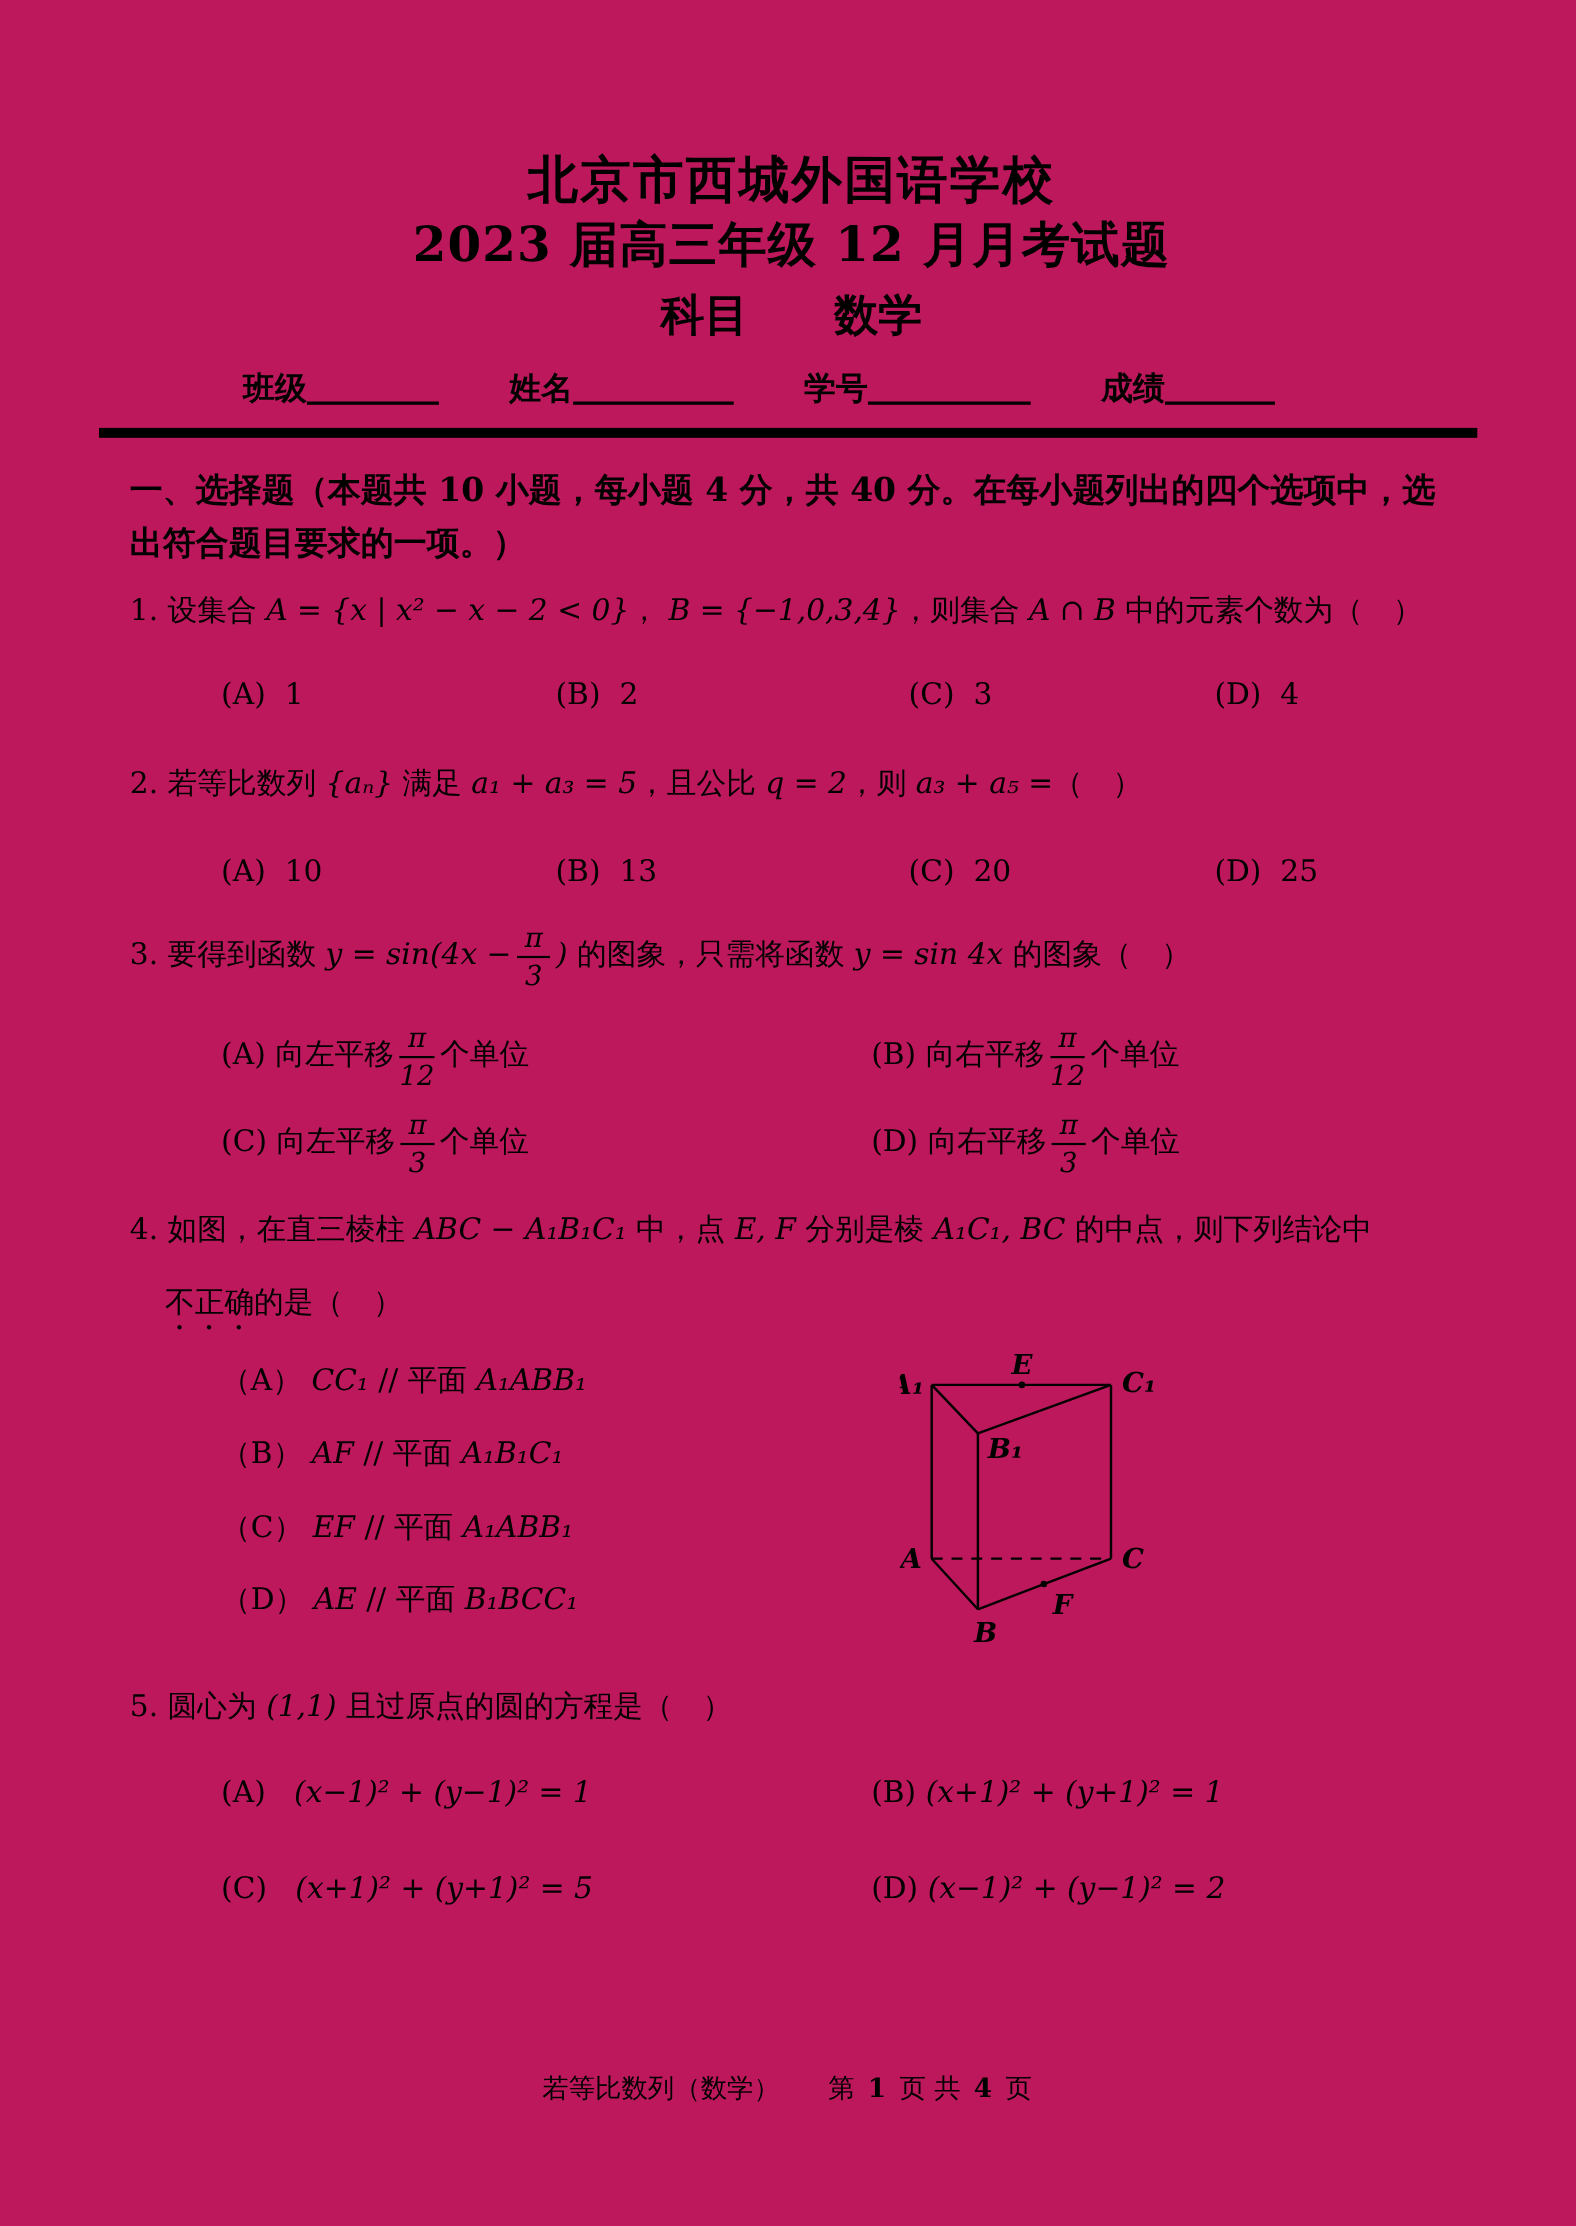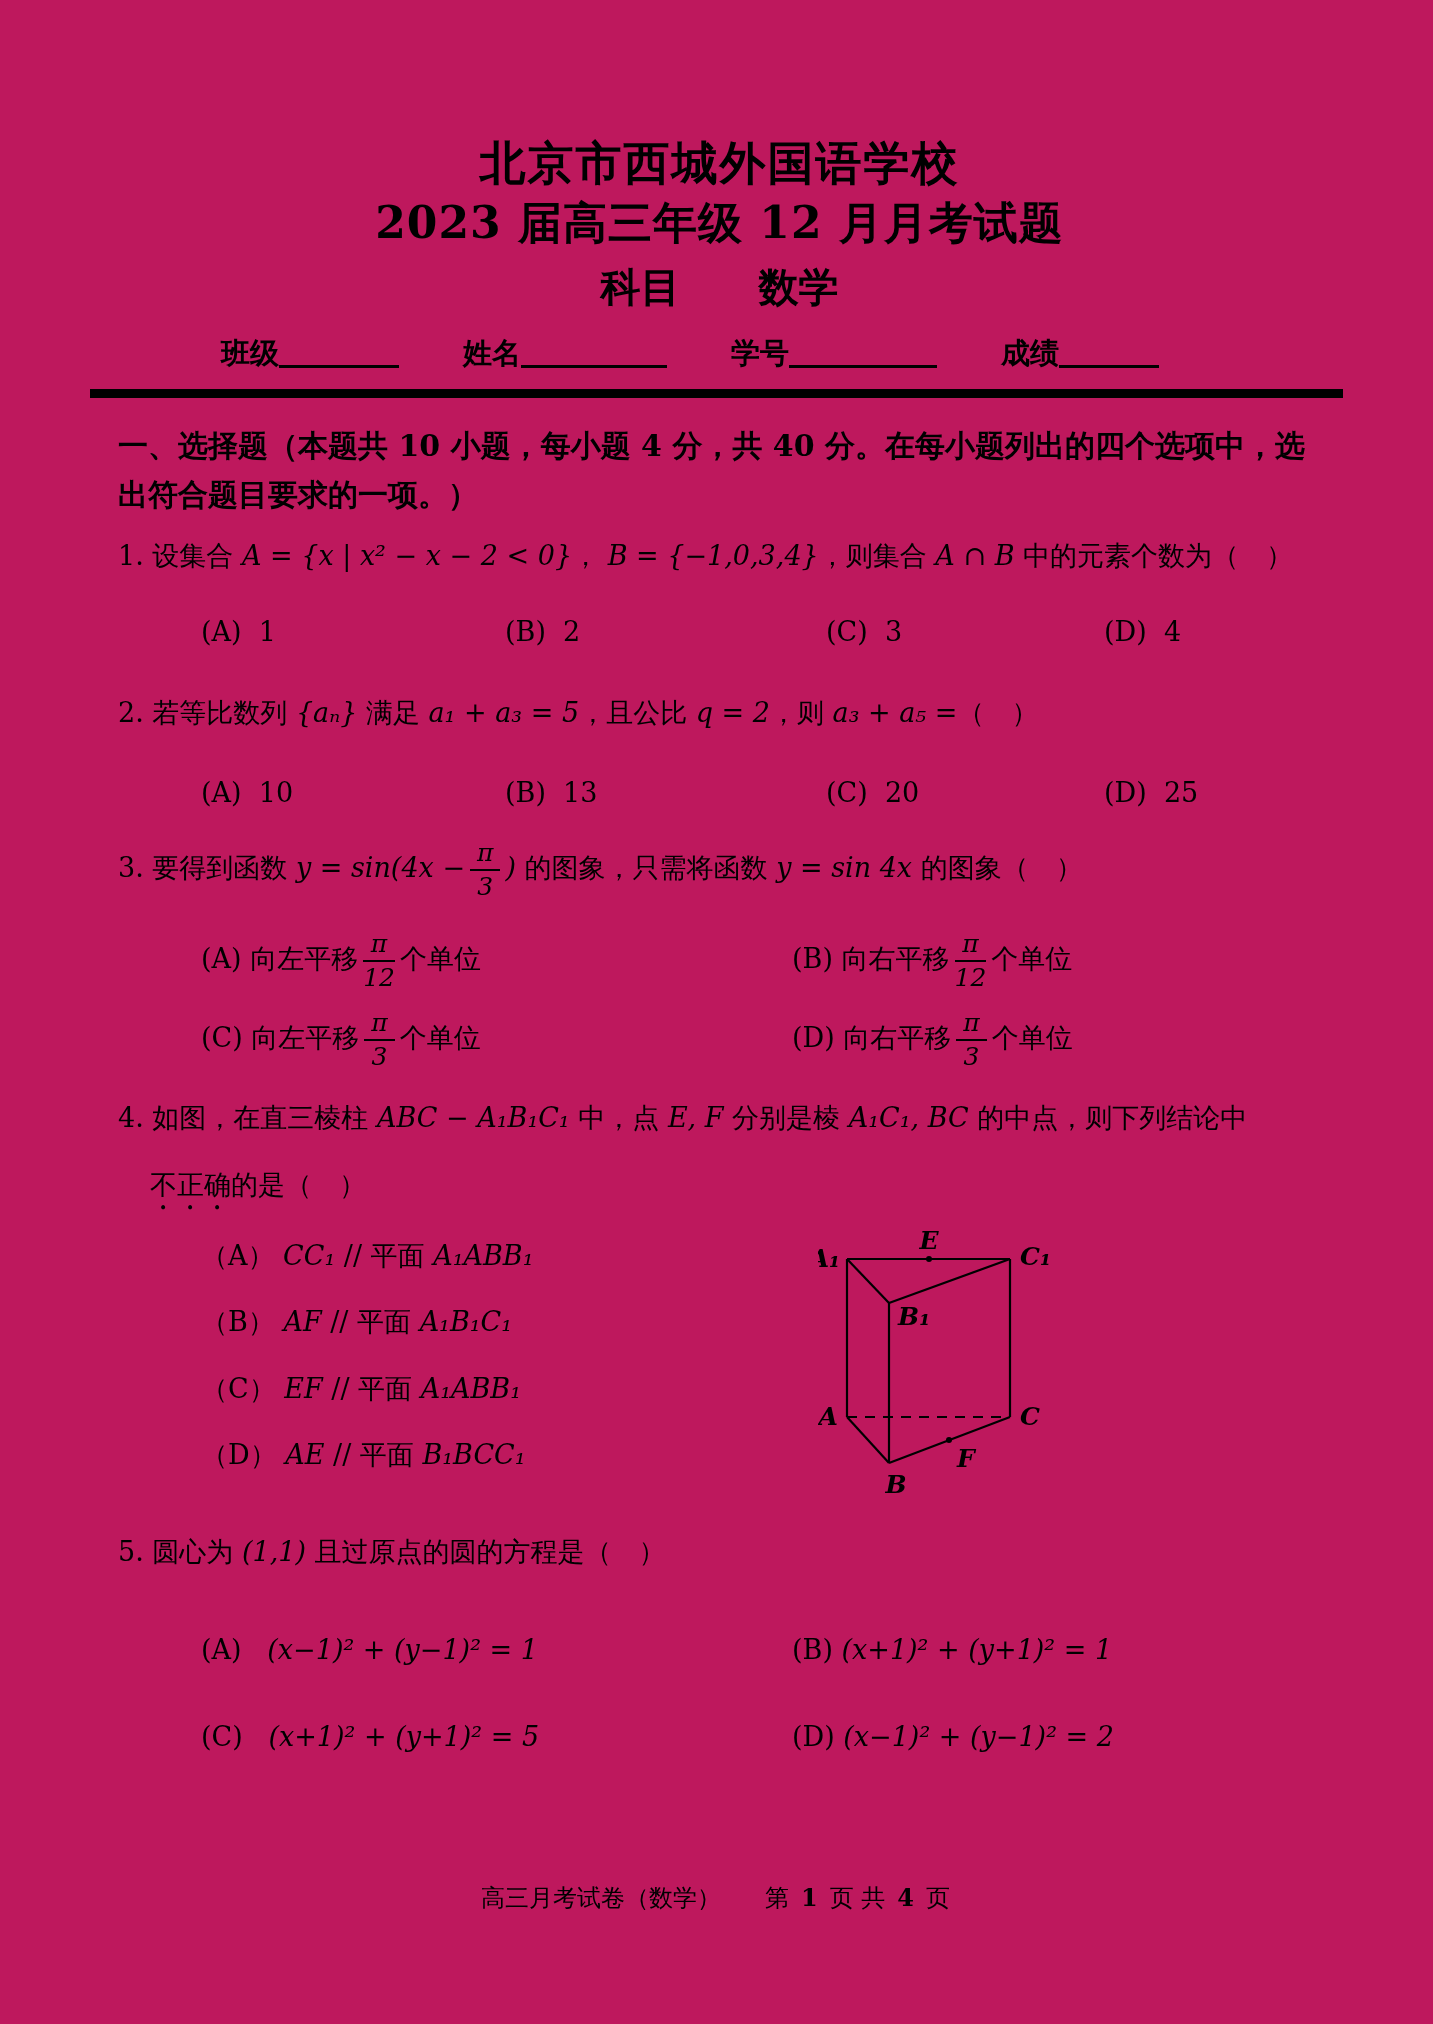--- a/index.html
+++ b/index.html
@@ -74,21 +74,21 @@
   }
   .q4-options { margin-top: 24px; font-size: 27px; line-height: 1.2; }
   .q4-option { padding-left: 83px; }
   .q4-option + .q4-option { margin-top: 34px; }
 
   .prism-figure { position: absolute; left: 818px; top: 1225px; }
   .prism-figure svg { display: block; }
 
   .q5 .stem { margin-top: 60px; }
   .q5 .opt-row-2 { grid-template-columns: 591px 1fr; }
-  .q5 .opt-row-2.rowA { margin-top: 60px; }
+  .q5 .opt-row-2.rowA { margin-top: 40px; }
   .q5 .opt-row-2.rowB { margin-top: 52px; }
 
   
   .footer { position: absolute; left: 0; right: 0; bottom: 110px; text-align: center; font-size: 24px; }
   .footer .fgap { display: inline-block; width: 42px; }
   .footer .fnum { font-weight: 700; margin: 0 10px; }
   .footer .fword { margin: 0 2px; }
 </style>
 </head>
 <body>
@@ -204,15 +204,15 @@
         <text x="80" y="100" text-anchor="start">B₁</text>
         <text x="20" y="200" text-anchor="end">A</text>
         <text x="202" y="200" text-anchor="start">C</text>
         <text x="78" y="268" text-anchor="middle">B</text>
         <text x="139" y="242" text-anchor="start">F</text>
       </g>
     </svg>
   </div>
 
   <div class="footer">
-    <span>高三月考试卷（数学）</span><span class="fgap"></span><span class="fword">第</span><span class="fnum">1</span><span class="fword">页 共</span><span class="fnum">4</span><span class="fword">页</span>
+    <span>若等比数列（数学）</span><span class="fgap"></span><span class="fword">第</span><span class="fnum">1</span><span class="fword">页 共</span><span class="fnum">4</span><span class="fword">页</span>
   </div>
 </div>
 
 </body></html>

